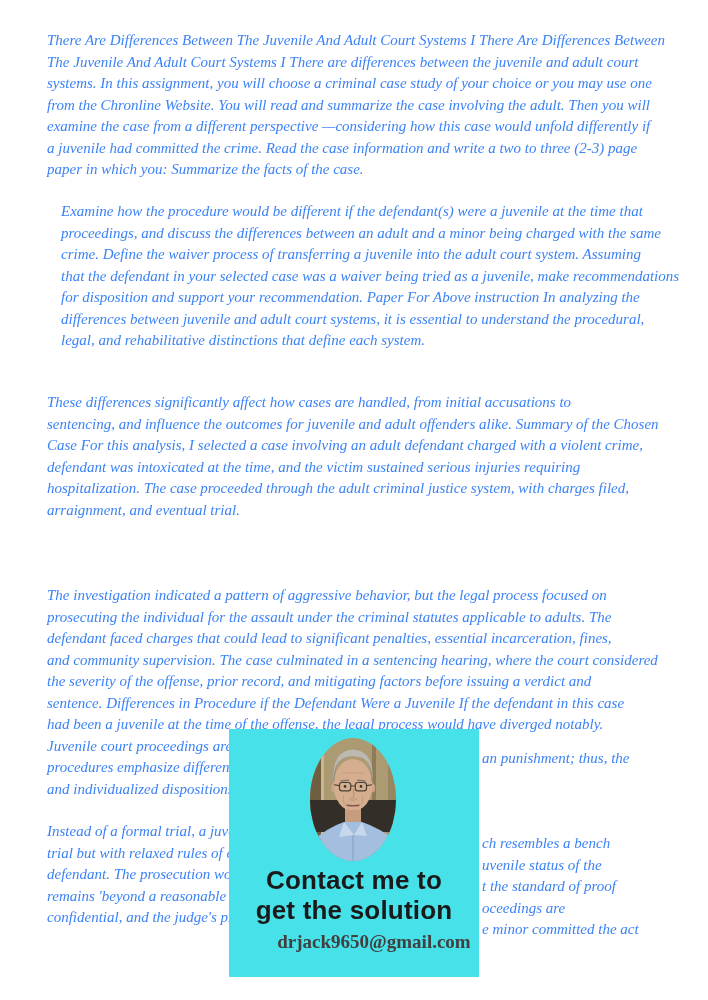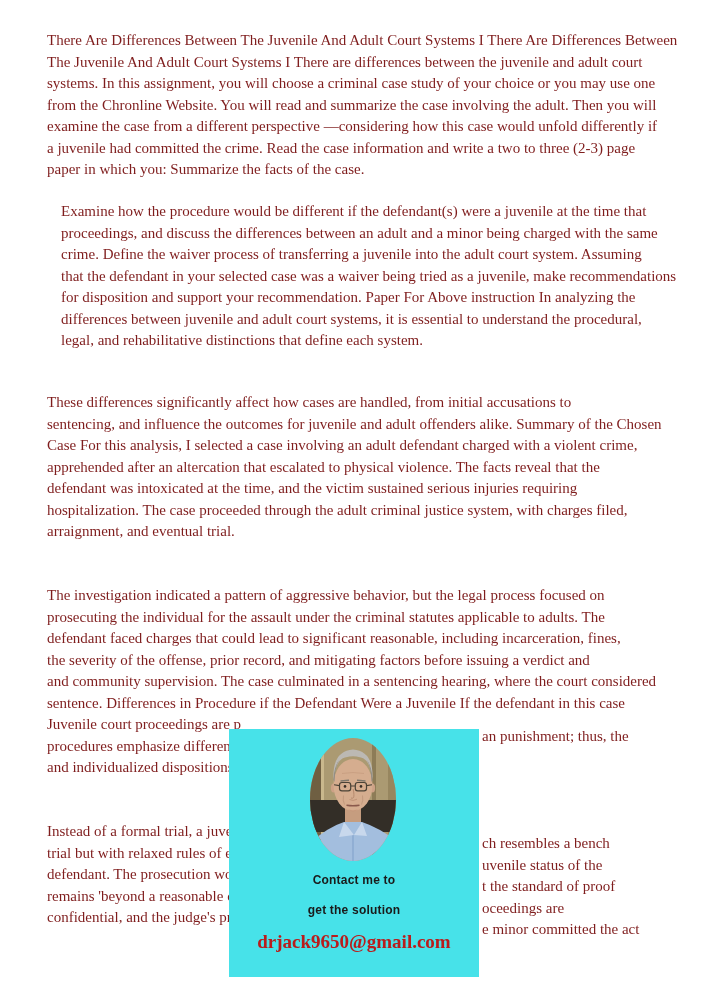--- a/index.html
+++ b/index.html
@@ -3,36 +3,36 @@
 <meta charset="utf-8">
 <style>
   html,body{margin:0;padding:0;}
   body{
     width:708px;height:1000px;background:#ffffff;
     font-family:"Liberation Serif", serif;
   }
   .page{position:relative;width:708px;height:1000px;background:#ffffff;overflow:hidden;}
   .paragraph{
     position:absolute;left:47px;
-    font-size:15px;line-height:21.5px;color:#7f1d1d;
+    font-size:15px;line-height:21.5px;color:#3b82f6;font-style:italic;
   }
   .line{position:relative;height:21.5px;white-space:nowrap;}
   .right-frag{position:absolute;left:435px;top:12px;}
   .overlay{
     position:absolute;left:229px;top:729px;width:250px;height:248px;
   }
   .photo{
     position:absolute;left:81px;top:9px;width:86px;height:123px;
     border-radius:50%;overflow:hidden;
   }
   .photo svg{display:block;width:86px;height:123px;}
   .heading{
     position:absolute;top:136px;left:0;width:100%;text-align:center;
     font-family:"Liberation Sans", sans-serif;font-weight:bold;
-    font-size:12px;line-height:30px;letter-spacing:0.2px;
+    font-size:26px;line-height:30px;letter-spacing:0.2px;
   }
   .email{
     position:absolute;top:201px;left:0;width:100%;text-align:center;
     font-family:"Liberation Serif", serif;font-weight:bold;font-size:19px;line-height:24px;
   }
 </style>
 </head>
 <body style="background: rgb(255, 255, 255);">
 
 <div class="page">
@@ -53,32 +53,32 @@
         <div class="line">crime. Define the waiver process of transferring a juvenile into the adult court system. Assuming</div>
         <div class="line">that the defendant in your selected case was a waiver being tried as a juvenile, make recommendations</div>
         <div class="line">for disposition and support your recommendation. Paper For Above instruction In analyzing the</div>
         <div class="line">differences between juvenile and adult court systems, it is essential to understand the procedural,</div>
         <div class="line">legal, and rehabilitative distinctions that define each system.</div>
       </div>
       <div class="paragraph" style="top: 384px; margin-top: 8px;">
         <div class="line">These differences significantly affect how cases are handled, from initial accusations to</div>
         <div class="line">sentencing, and influence the outcomes for juvenile and adult offenders alike. Summary of the Chosen</div>
         <div class="line">Case For this analysis, I selected a case involving an adult defendant charged with a violent crime,</div>
-        <div class="line">apprehended after an altercation that escalated to physical violence. The facts reveal that the</div>
         <div class="line">defendant was intoxicated at the time, and the victim sustained serious injuries requiring</div>
         <div class="line">hospitalization. The case proceeded through the adult criminal justice system, with charges filed,</div>
         <div class="line">arraignment, and eventual trial.</div>
       </div>
       <div class="paragraph" style="top: 585px;">
         <div class="line">The investigation indicated a pattern of aggressive behavior, but the legal process focused on</div>
         <div class="line">prosecuting the individual for the assault under the criminal statutes applicable to adults. The</div>
-        <div class="line">defendant faced charges that could lead to significant reasonable, including incarceration, fines,</div>
+        <div class="line">defendant faced charges that could lead to significant penalties, essential incarceration, fines,</div>
+        <div class="line">and community supervision. The case culminated in a sentencing hearing, where the court considered</div>
         <div class="line">the severity of the offense, prior record, and mitigating factors before issuing a verdict and</div>
-        <div class="line">and community supervision. The case culminated in a sentencing hearing, where the court considered</div>
         <div class="line">sentence. Differences in Procedure if the Defendant Were a Juvenile If the defendant in this case</div>
+        <div class="line">had been a juvenile at the time of the offense, the legal process would have diverged notably.</div>
         <div class="line"><span>Juvenile court proceedings are p</span><span class="right-frag">an punishment; thus, the</span></div>
         <div class="line"><span>procedures emphasize different</span></div>
         <div class="line"><span>and individualized dispositions</span><span class="right-frag"></span></div>
       </div>
       <div class="paragraph" style="top: 821px;">
         <div class="line"><span>Instead of a formal trial, a juven</span><span class="right-frag">ch resembles a bench</span></div>
         <div class="line"><span>trial but with relaxed rules of ev</span><span class="right-frag">uvenile status of the</span></div>
         <div class="line"><span>defendant. The prosecution wou</span><span class="right-frag">t the standard of proof</span></div>
         <div class="line"><span>remains 'beyond a reasonable do</span><span class="right-frag">oceedings are</span></div>
         <div class="line"><span>confidential, and the judge's pri</span><span class="right-frag">e minor committed the act</span></div>
@@ -133,16 +133,16 @@
         <path d="M52.5,57.5 Q53.5,62.5 51.5,66.5" stroke="#c0977c" stroke-width="0.9" fill="none"></path>
 
         <path d="M36.5,67.3 Q43,68.3 49.5,67.3" stroke="#8a5a4c" stroke-width="1.4" fill="none"></path>
         <path d="M38.5,72 Q43,73.8 47.5,72" stroke="#c39679" stroke-width="0.8" fill="none"></path>
       </svg>
     </div>
     <div class="heading" id="heading" style="color: rgb(26, 26, 26);">
       <div>Contact me to</div>
       <div>get the solution</div>
     </div>
-    <div class="email" id="email" style="color: #b91c1c;">drjack9650@gmail.com</div>
+    <div class="email" id="email" style="color: #404040; padding-left: 20px;">drjack9650@gmail.com</div>
   </div>
 
 </div>
 
 </body></html>

